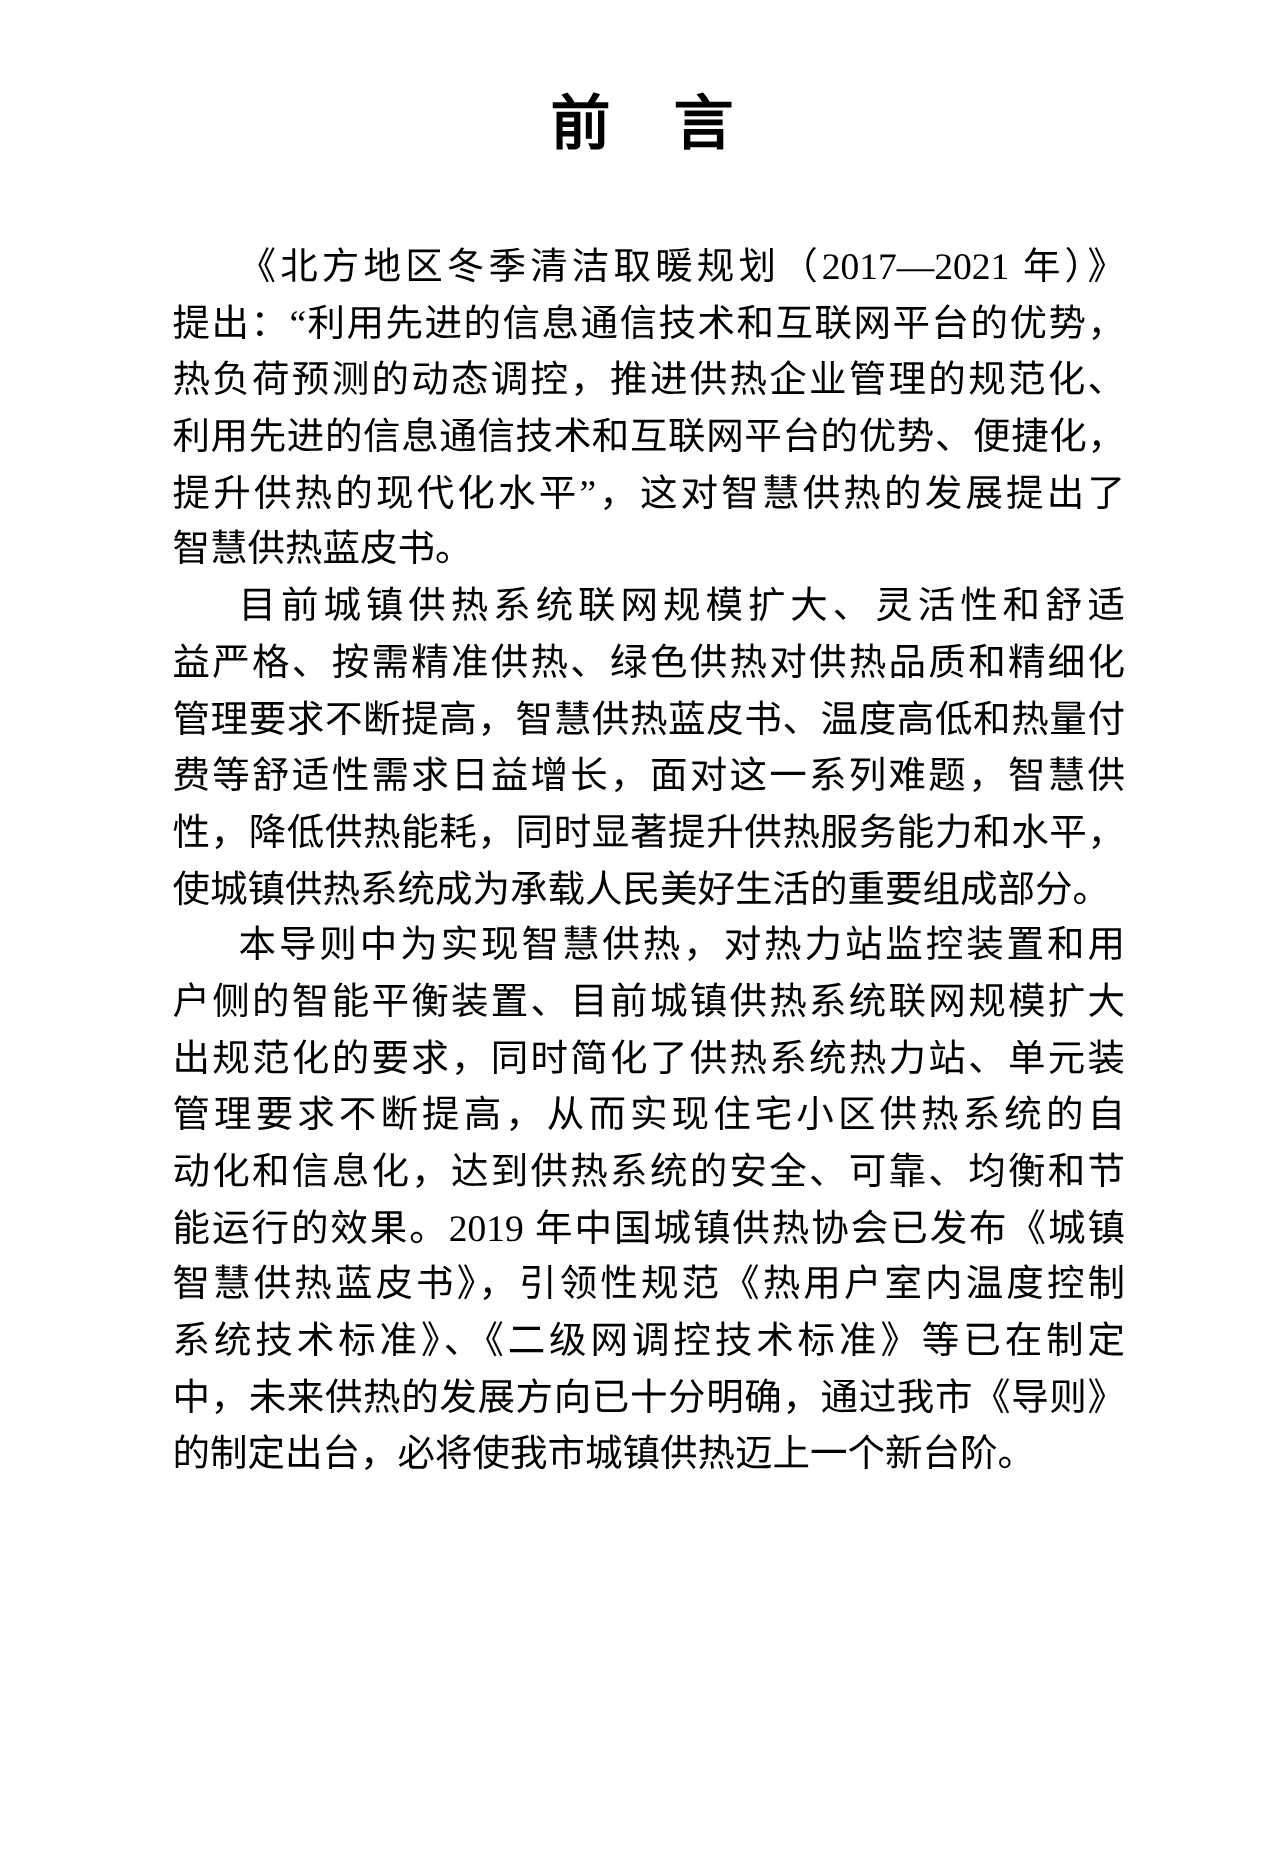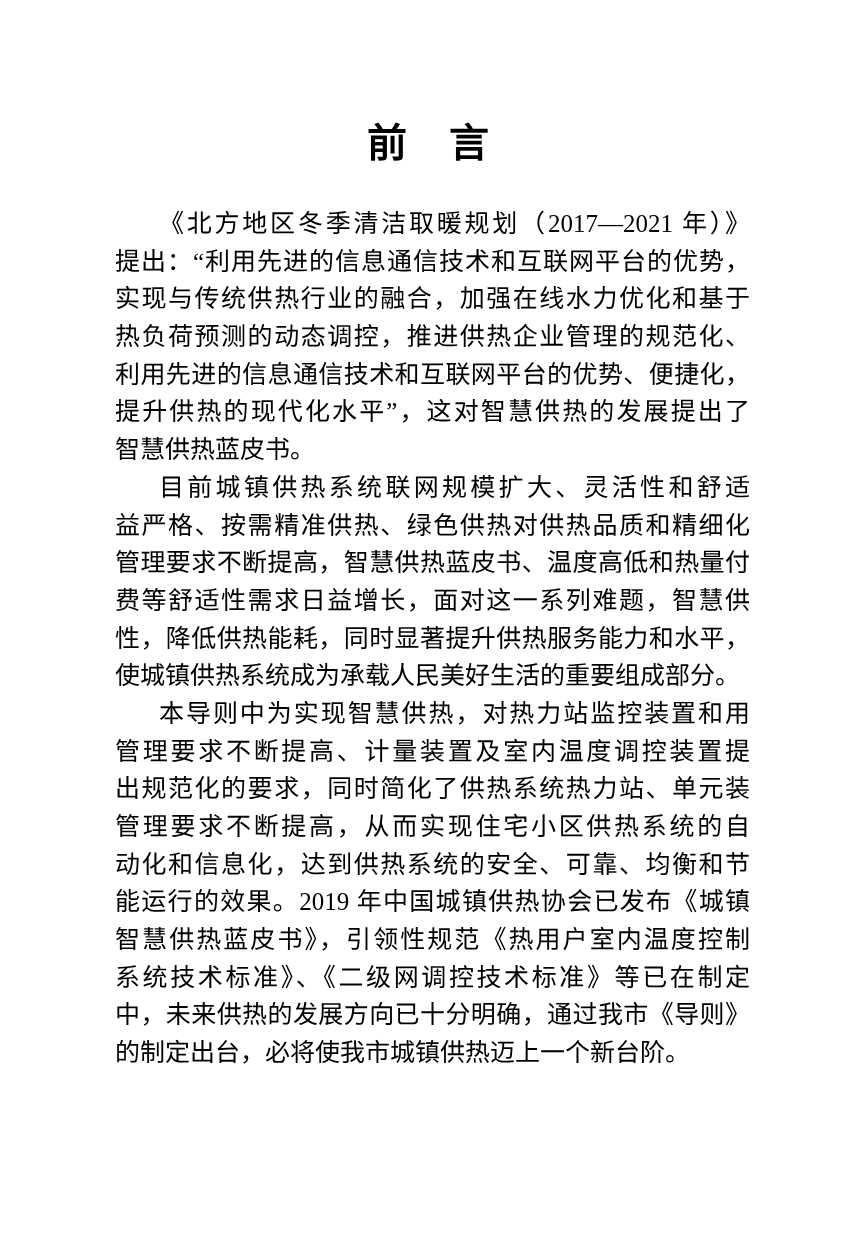--- a/index.html
+++ b/index.html
@@ -11,30 +11,30 @@
     position: relative;
     width: 857px;
     height: 1241px;
     background: #ffffff;
     color: #000000;
     font-family: "Liberation Serif", "DejaVu Serif", serif;
     overflow: hidden;
   }
   .doc-title {
     margin: 0;
-    padding-top: 120px;
+    padding-top: 59px;
     font-size: 40px;
     line-height: 47px;
     font-weight: 700;
     text-align: center;
     letter-spacing: 1px;
   }
   .doc-body {
     width: 635px;
-    margin: 38px 0 0 115px;
+    margin: 54px 0 0 115px;
     font-size: 25px;
   }
   .line {
     height: 37.7px;
     line-height: 37.7px;
     overflow: hidden;
     text-align: justify;
     text-align-last: justify;
     text-justify: inter-character;
     white-space: normal;
@@ -47,33 +47,32 @@
   }
 </style>
 </head>
 <body>
 
 <div class="page">
   <h1 class="doc-title">前　言</h1>
   <div class="doc-body">
       <div class="line para-first">《北方地区冬季清洁取暖规划（2017—2021 年）》</div>
       <div class="line">提出：“利用先进的信息通信技术和互联网平台的优势，</div>
-      <div class="line">实现与传统供热行业的融合，加强在线水力优化和基于</div>
       <div class="line">热负荷预测的动态调控，推进供热企业管理的规范化、</div>
       <div class="line">利用先进的信息通信技术和互联网平台的优势、便捷化，</div>
       <div class="line">提升供热的现代化水平”，这对智慧供热的发展提出了</div>
       <div class="line para-last">智慧供热蓝皮书。</div>
       <div class="line para-first">目前城镇供热系统联网规模扩大、灵活性和舒适</div>
       <div class="line">益严格、按需精准供热、绿色供热对供热品质和精细化</div>
       <div class="line">管理要求不断提高，智慧供热蓝皮书、温度高低和热量付</div>
       <div class="line">费等舒适性需求日益增长，面对这一系列难题，智慧供</div>
       <div class="line">性，降低供热能耗，同时显著提升供热服务能力和水平，</div>
       <div class="line para-last">使城镇供热系统成为承载人民美好生活的重要组成部分。</div>
       <div class="line para-first">本导则中为实现智慧供热，对热力站监控装置和用</div>
-      <div class="line">管理要求不断提高、计量装置及室内温度调控装置提</div>
+      <div class="line">户侧的智能平衡装置、目前城镇供热系统联网规模扩大</div>
       <div class="line">出规范化的要求，同时简化了供热系统热力站、单元装</div>
       <div class="line">管理要求不断提高，从而实现住宅小区供热系统的自</div>
       <div class="line">动化和信息化，达到供热系统的安全、可靠、均衡和节</div>
       <div class="line">能运行的效果。2019 年中国城镇供热协会已发布《城镇</div>
       <div class="line">智慧供热蓝皮书》，引领性规范《热用户室内温度控制</div>
       <div class="line">系统技术标准》、《二级网调控技术标准》等已在制定</div>
       <div class="line">中，未来供热的发展方向已十分明确，通过我市《导则》</div>
       <div class="line para-last">的制定出台，必将使我市城镇供热迈上一个新台阶。</div>
     </div>
 </div>

